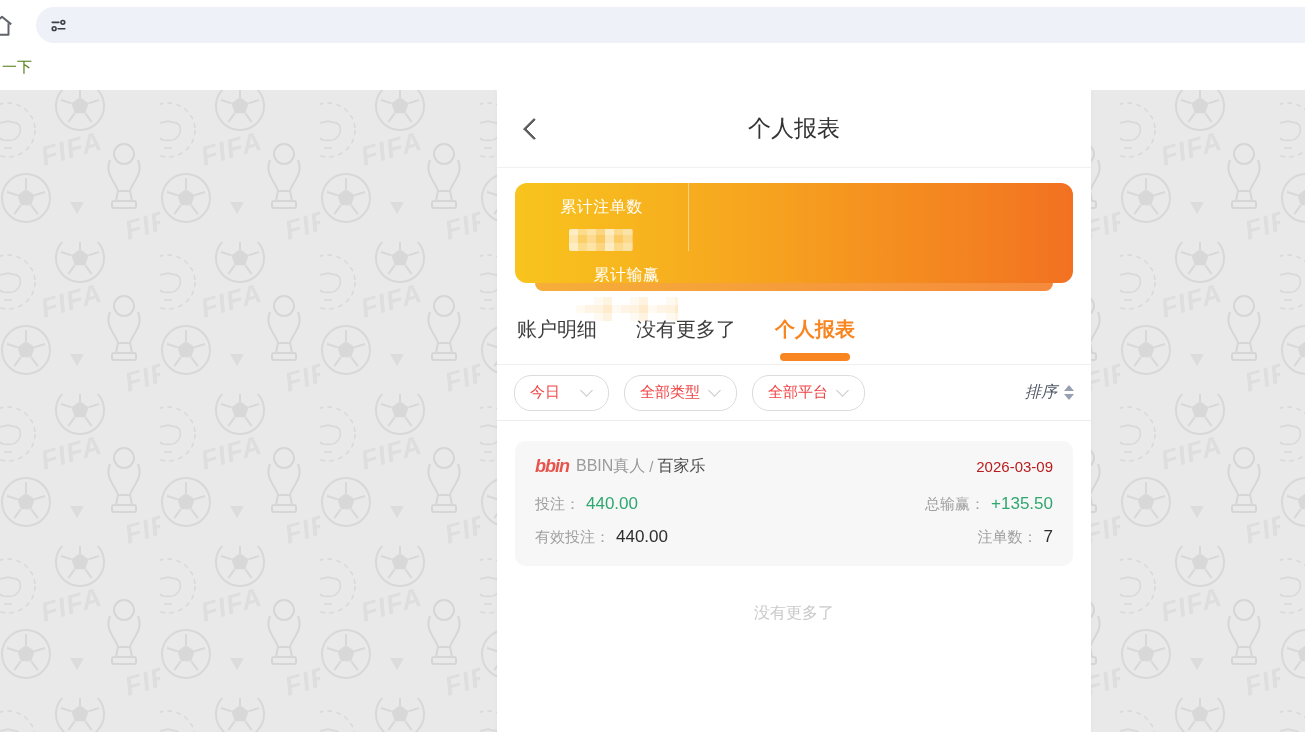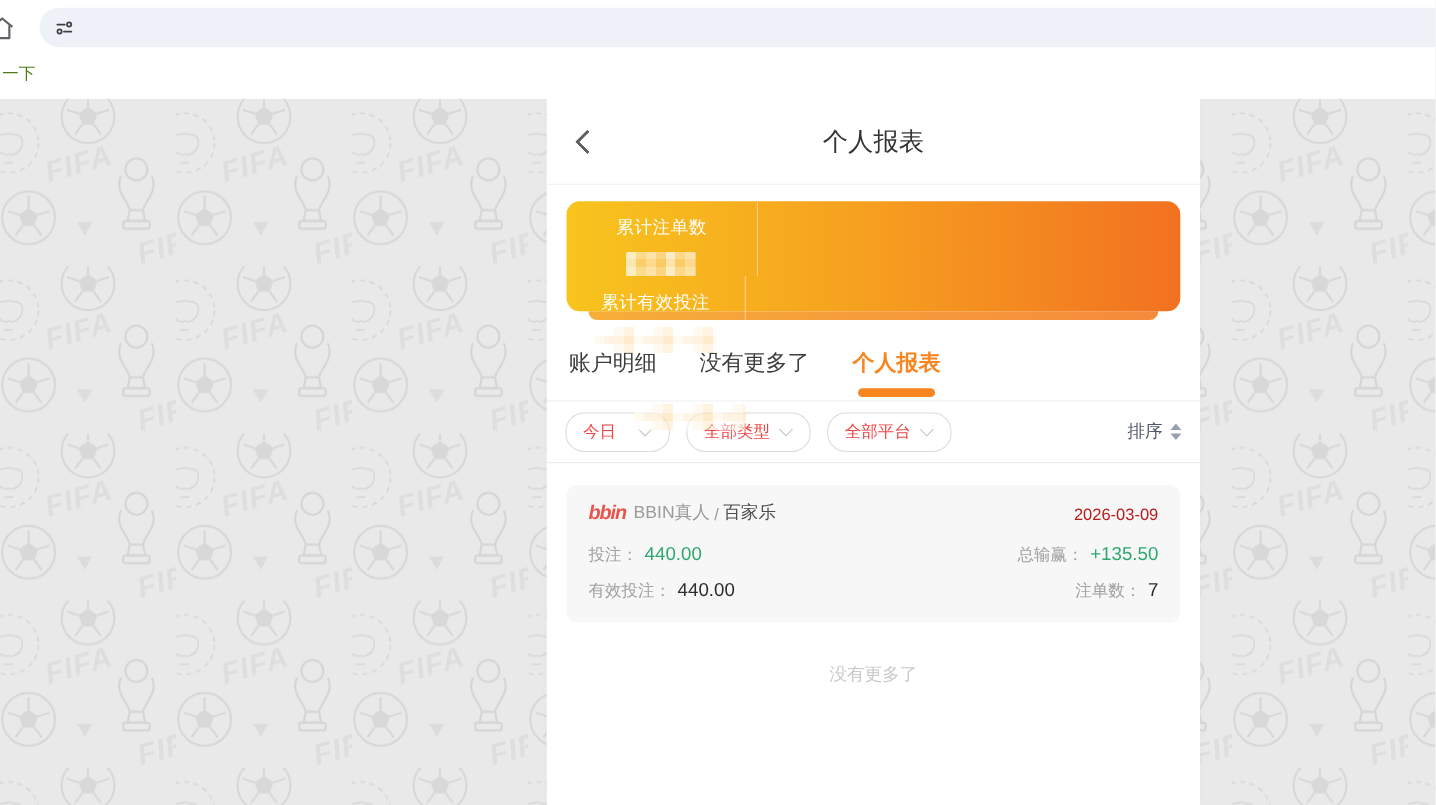--- a/index.html
+++ b/index.html
@@ -52,31 +52,31 @@
   .tab-underline{position:absolute;left:50%;transform:translateX(-50%);bottom:3px;width:70px;height:8px;border-radius:4.5px;background:#f8851f;}
 
   
   .filter-bar{display:flex;align-items:center;height:55px;padding:0 17px;border-bottom:1px solid #ececec;}
   .pill{display:flex;align-items:center;justify-content:space-between;height:34px;border:1px solid #dcdcdc;border-radius:17px;padding:0 15px;margin-right:15px;cursor:pointer;background:#fff;}
   .pill.w1{min-width:63px;}
   .pill.w2{min-width:78px;}
   .pill.w3{min-width:78px;}
   .pill-label{font-size:15px;color:#ef4444;}
   .pill-chev{width:8px;height:8px;border-right:1.6px solid #c6c6c6;border-bottom:1.6px solid #c6c6c6;transform:rotate(45deg);margin:-4px 2px 0 10px;}
-  .sort-ctl{margin-left:auto;display:flex;align-items:center;cursor:pointer;}
+  .sort-ctl{margin-left:auto;display:flex;align-items:center;cursor:pointer;font-style:italic;}
   .sort-label{font-size:16px;color:#4f5866;}
   .sort-arrows{display:flex;flex-direction:column;align-items:center;margin-left:7px;}
   .tri-up{width:0;height:0;border-left:5px solid transparent;border-right:5px solid transparent;border-bottom:6px solid #97a0b2;}
   .tri-down{width:0;height:0;border-left:5px solid transparent;border-right:5px solid transparent;border-top:6px solid #97a0b2;margin-top:3px;}
 
   
   .list-area{padding:20px 18px 0;}
   .report-card{background:#f7f7f8;border-radius:10px;padding:15px 20px 19px;cursor:pointer;}
   .rc-row{display:flex;align-items:baseline;}
-  .rc-row1{align-items:flex-end;}
+  .rc-row1{align-items:center;}
   .bbin-logo{font-size:18px;font-weight:700;font-style:italic;color:#e8544c;letter-spacing:-1px;margin-right:7px;}
   .provider{font-size:16px;color:#9b9b9b;}
   .slash{font-size:15px;color:#9b9b9b;margin:0 4px;}
   .game{font-size:16px;color:#4c4c4c;}
   .rc-date{margin-left:auto;font-size:15px;color:#b91c1c;}
   .rc-row2{margin-top:17px;}
   .rc-row3{margin-top:13px;}
   .fld-label{font-size:15px;color:#a0a0a0;}
   .val-green{font-size:17px;color:#2ea86f;margin-left:6px;}
   .val-dark{font-size:17px;color:#2d2d2d;margin-left:6px;}
@@ -157,24 +157,20 @@
       </div>
       <div class="p-title">个人报表</div>
     </div>
 
     <div class="stats-wrap">
       <div class="stats-card">
         <div class="stat-col c1">
           <span class="stat-label">累计注单数</span>
           <div class="mosaic m1"></div>
         </div>
-        <div class="stat-col c2">
-          <span class="stat-label">累计有效投注</span>
-          <div class="mosaic m2"></div>
-        </div>
         <div class="stat-col c3">
           <span class="stat-label">累计输赢</span>
           <div class="mosaic m3"></div>
         </div>
       </div>
       <div class="stats-strip"></div>
     </div>
 
     <div class="tabs-row">
       <div class="tab">账户明细</div>

